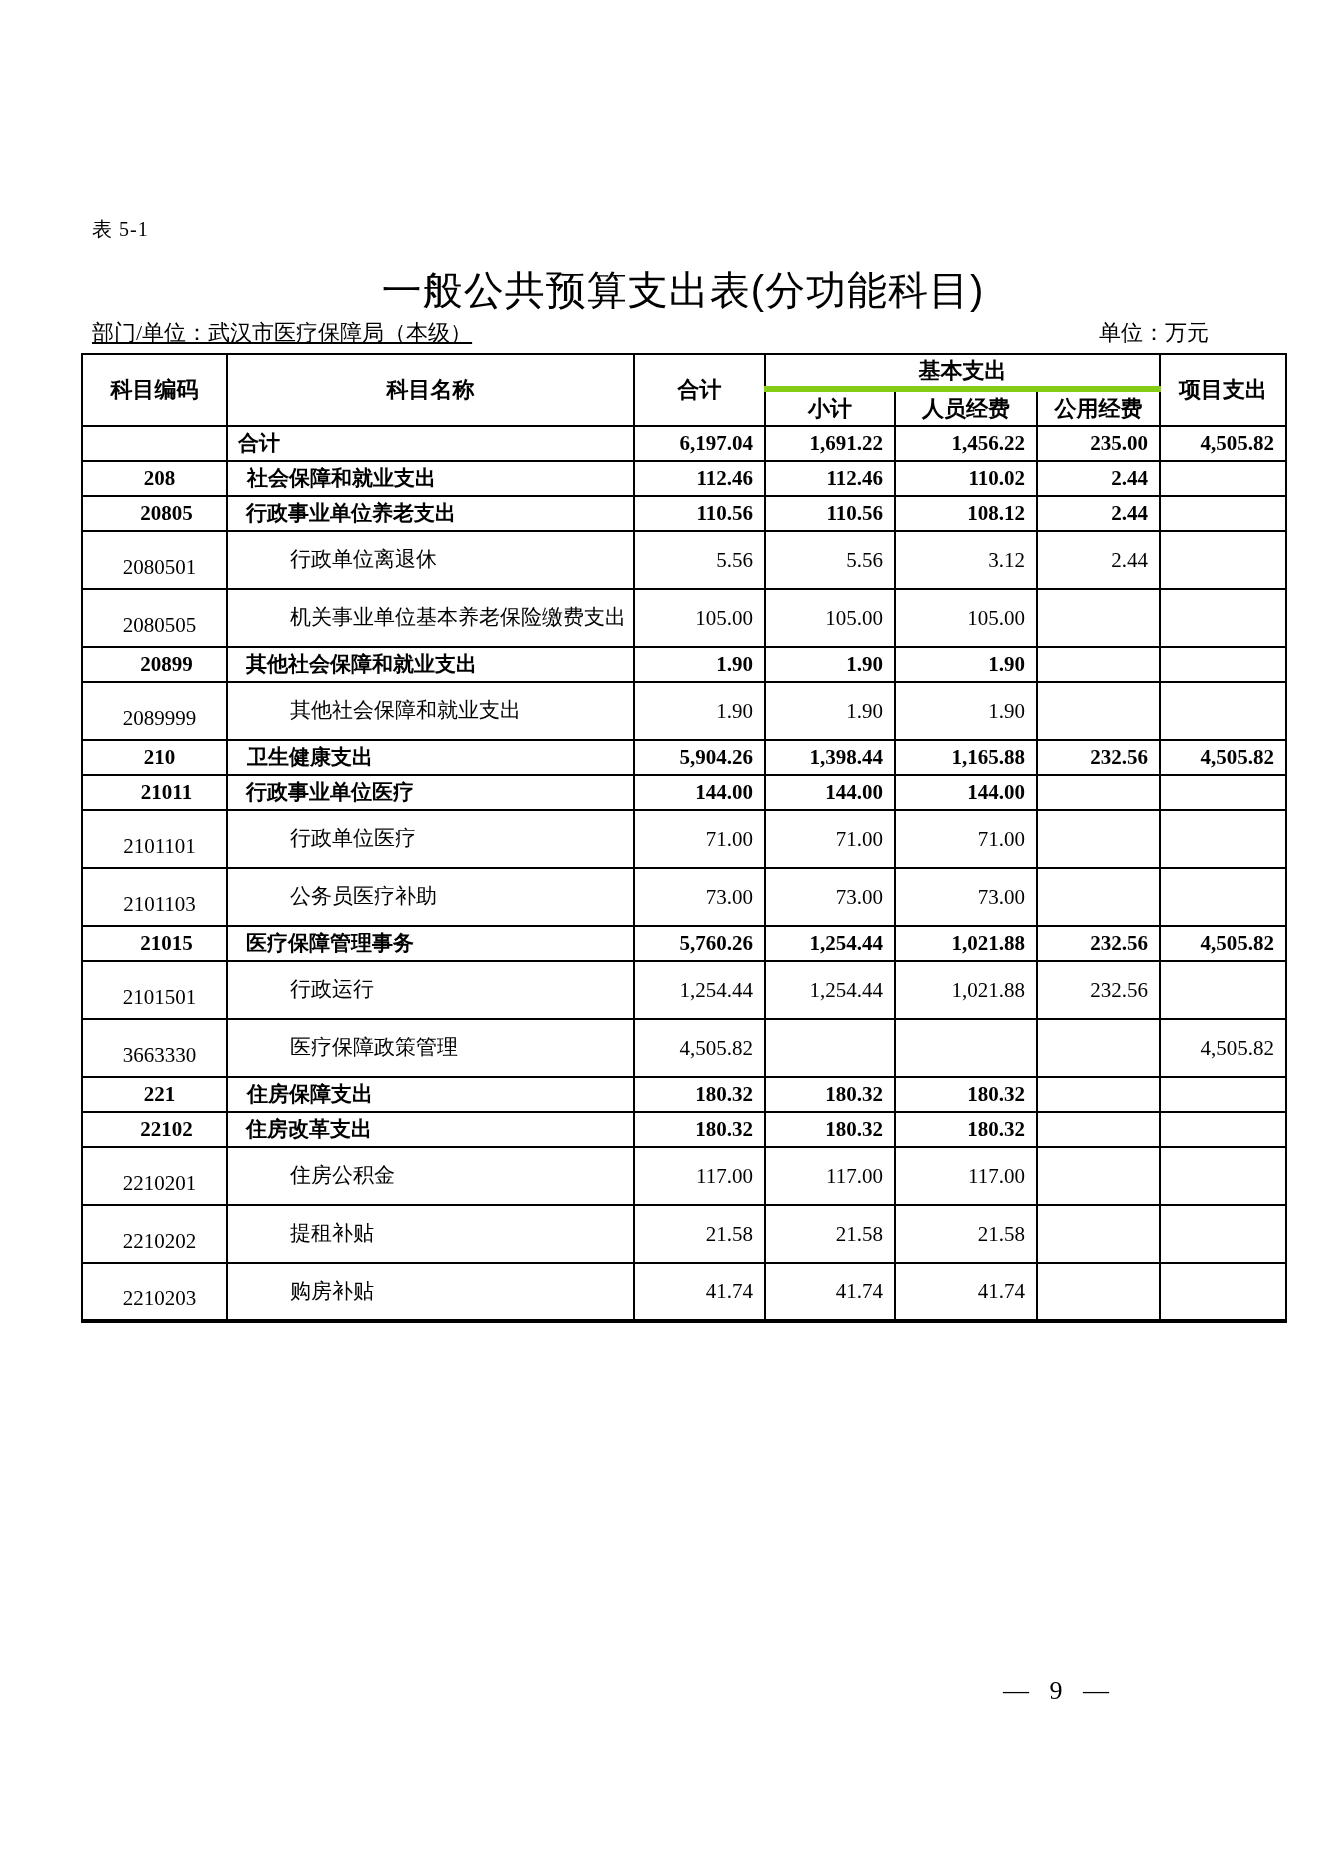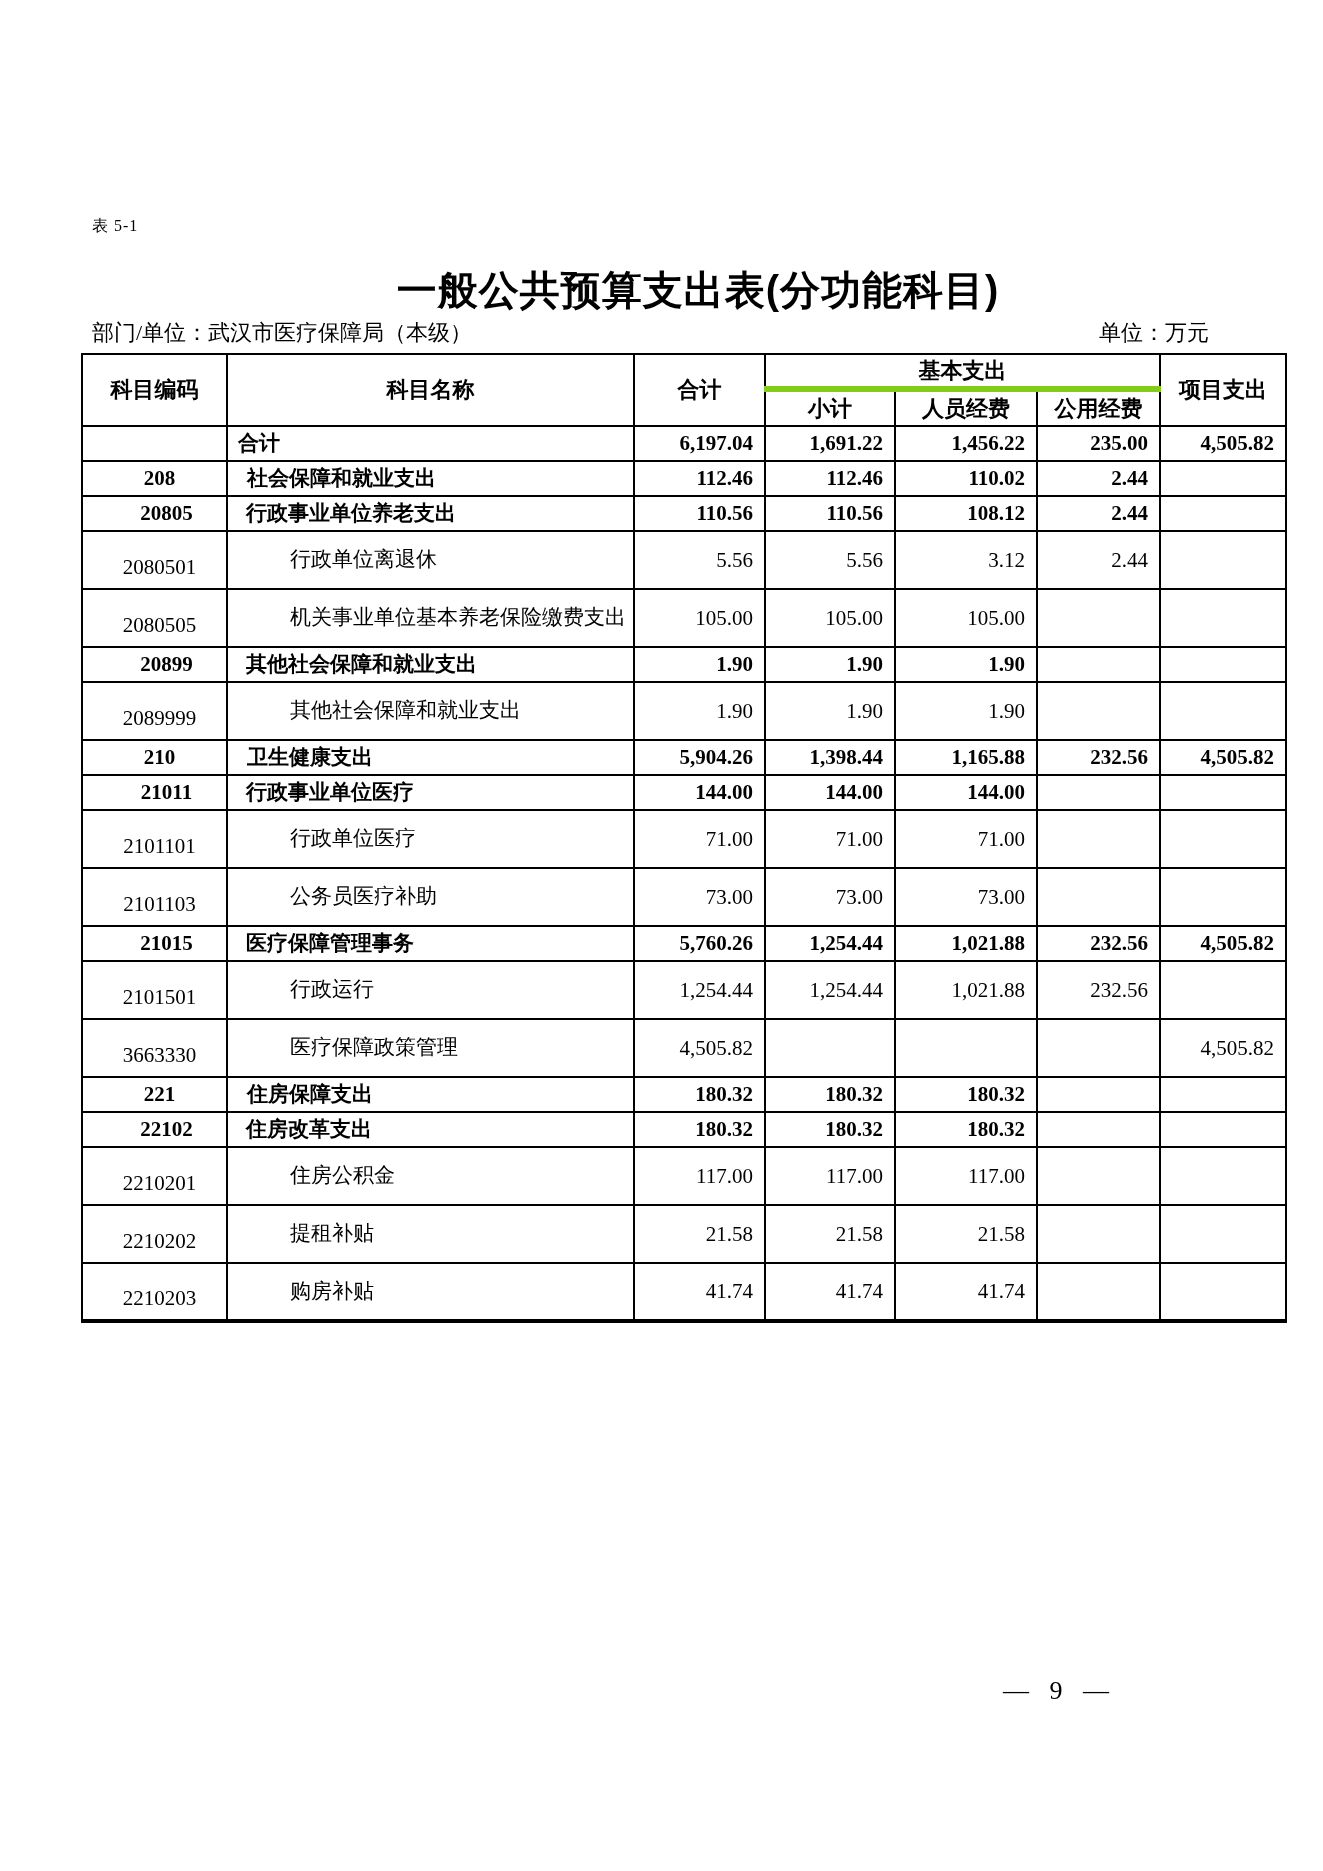--- a/index.html
+++ b/index.html
@@ -13,45 +13,45 @@
     height: 1871px;
     background: #ffffff;
     color: #000;
     font-family: "Liberation Serif", "DejaVu Serif", serif;
     overflow: hidden;
   }
   .table-label {
     position: absolute;
     left: 92px;
     top: 216px;
-    font-size: 16px;
+    font-size: 20px;
     letter-spacing: 1px;
   }
   .doc-title {
     position: absolute;
-    left: 96px;
+    left: 81px;
     top: 263px;
     width: 1204px;
     margin: 0;
     text-align: center;
     font-size: 40px;
-    font-weight: bold;
+    font-weight: normal;
     font-family: "Liberation Sans", "DejaVu Sans", sans-serif;
     letter-spacing: 1px;
   }
   .meta-row {
     position: absolute;
     left: 81px;
     top: 318px;
     width: 1204px;
     display: flex;
     justify-content: space-between;
     font-size: 22px;
   }
-  .meta-dept { padding-left: 11px; }
+  .meta-dept { padding-left: 11px; text-decoration: underline; }
   .meta-unit { padding-right: 76px; }
 
   table.budget-table {
     position: absolute;
     left: 81px;
     top: 353px;
     width: 1204px;
     border-collapse: collapse;
     table-layout: fixed;
     border: 2px solid #000;

